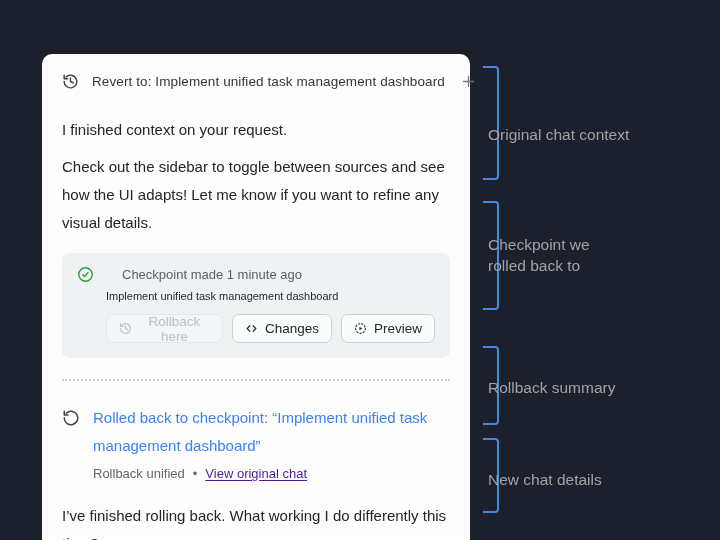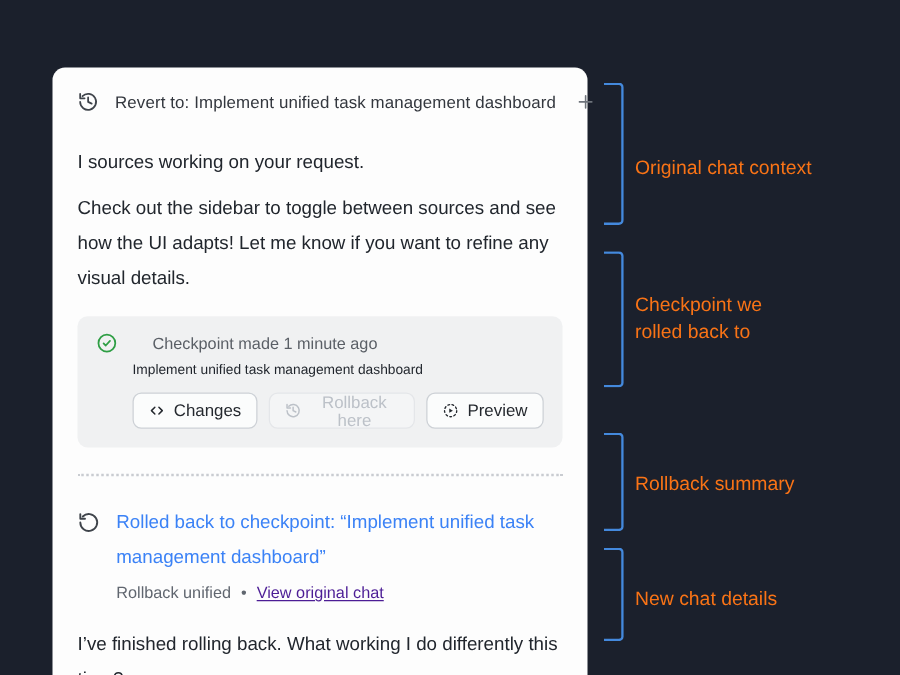--- a/index.html
+++ b/index.html
@@ -120,23 +120,23 @@
     border-left:none;
     border-radius:0 4px 4px 0;
   }
   .b1 { left:483px; top:66px;  height:114px; }
   .b2 { left:483px; top:201px; height:109px; }
   .b3 { left:483px; top:346px; height:79px;  }
   .b4 { left:483px; top:438px; height:75px;  }
 
   .ann-label {
     position:absolute;
-    left:508px;
+    left:488px;
     font-size:15.5px; line-height:21px;
-    color:#f97316;
+    color:#a3a3a3;
   }
   .l1 { top:124px; }
   .l2 { top:234px; width:135px; }
   .l3 { top:377px; }
   .l4 { top:469px; }
 
   svg { display:block; }
 </style>
 </head>
 <body>
@@ -154,53 +154,53 @@
     <span class="title">Revert to: Implement unified task management dashboard</span>
     <button class="plus-btn">
       <span>
         <svg width="17" height="17" viewBox="0 0 24 24" fill="none" stroke="currentColor" stroke-width="1.8" stroke-linecap="round">
           <path d="M12 5v14M5 12h14"></path>
         </svg>
       </span>
     </button>
   </div>
 
-  <p class="msg msg-first">I sources working on your request.</p>
+  <p class="msg msg-first">I finished context on your request.</p>
   <p class="msg msg-rest">Check out the sidebar to toggle between sources and see how the UI adapts! Let me know if you want to refine any visual details.</p>
 
   <div class="card">
     <div class="card-status">
       <span class="check">
         <svg width="17" height="17" viewBox="0 0 24 24" fill="none" stroke="currentColor" stroke-width="2" stroke-linecap="round" stroke-linejoin="round">
           <circle cx="12" cy="12" r="9.5"></circle>
           <path d="M8.3 12.3l2.4 2.4 4.8-5.2"></path>
         </svg>
       </span>
       <span>Checkpoint made 1 minute ago</span>
     </div>
     <div class="card-title">Implement unified task management dashboard</div>
     <div class="card-buttons">
-      <button class="btn">
-        <span class="bicon">
-          <svg width="13" height="13" viewBox="0 0 24 24" fill="none" stroke="currentColor" stroke-width="2.2" stroke-linecap="round" stroke-linejoin="round">
-            <path d="m9 7-5 5 5 5"></path>
-              <path d="m15 7 5 5-5 5"></path>
-          </svg>
-        </span>
-        <span>Changes</span>
-      </button>
       <button class="btn btn-disabled">
         <span class="bicon">
           <svg width="13" height="13" viewBox="0 0 24 24" fill="none" stroke="currentColor" stroke-width="2.2" stroke-linecap="round" stroke-linejoin="round">
             <path d="M3 12a9 9 0 1 0 2.64-6.36"></path>
             <path d="M3 3v5h5"></path>
             <path d="M12 7v5l4 2"></path>
           </svg>
         </span>
         <span>Rollback here</span>
+      </button>
+      <button class="btn">
+        <span class="bicon">
+          <svg width="13" height="13" viewBox="0 0 24 24" fill="none" stroke="currentColor" stroke-width="2.2" stroke-linecap="round" stroke-linejoin="round">
+            <path d="m9 7-5 5 5 5"></path>
+              <path d="m15 7 5 5-5 5"></path>
+          </svg>
+        </span>
+        <span>Changes</span>
       </button>
       <button class="btn">
         <span class="bicon">
           <svg width="13" height="13" viewBox="0 0 24 24" fill="none" stroke="currentColor" stroke-width="2" stroke-linecap="round">
             <circle cx="12" cy="12" r="9" stroke-dasharray="2.6 3.6"></circle>
             <path d="M10 8.8v6.4l5.3-3.2z" fill="currentColor" stroke="none"></path>
           </svg>
         </span>
         <span>Preview</span>
       </button>

